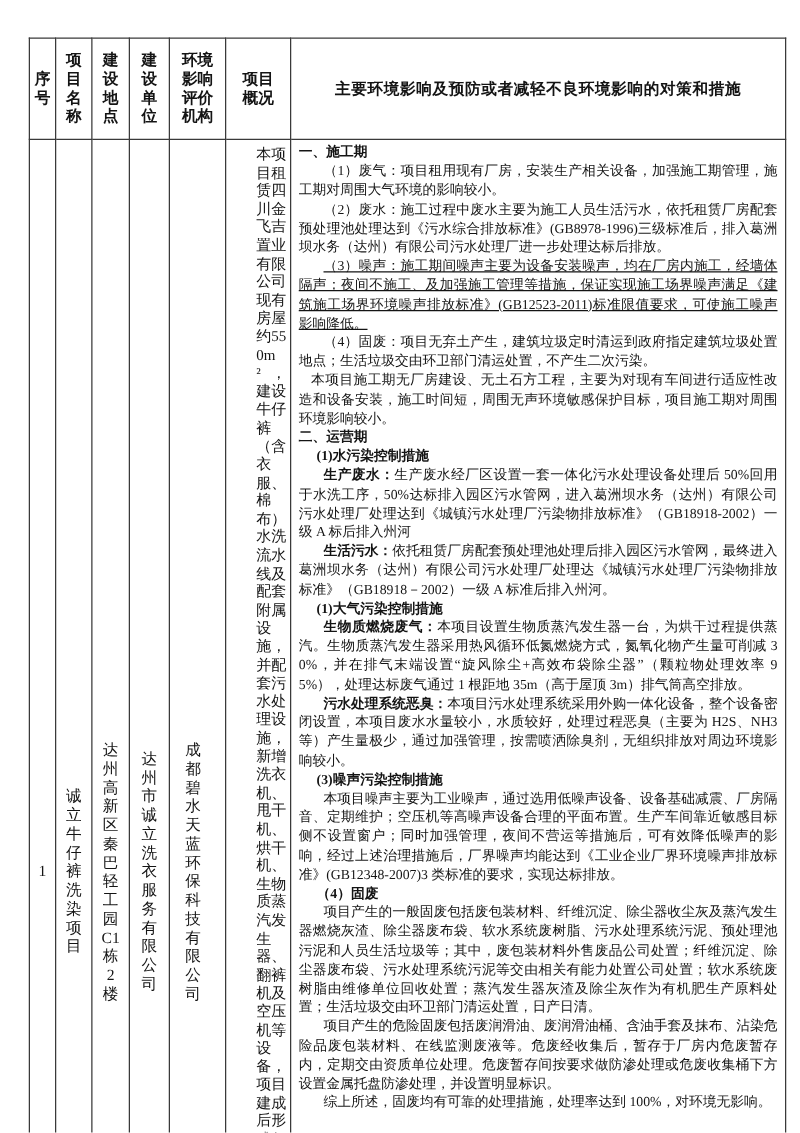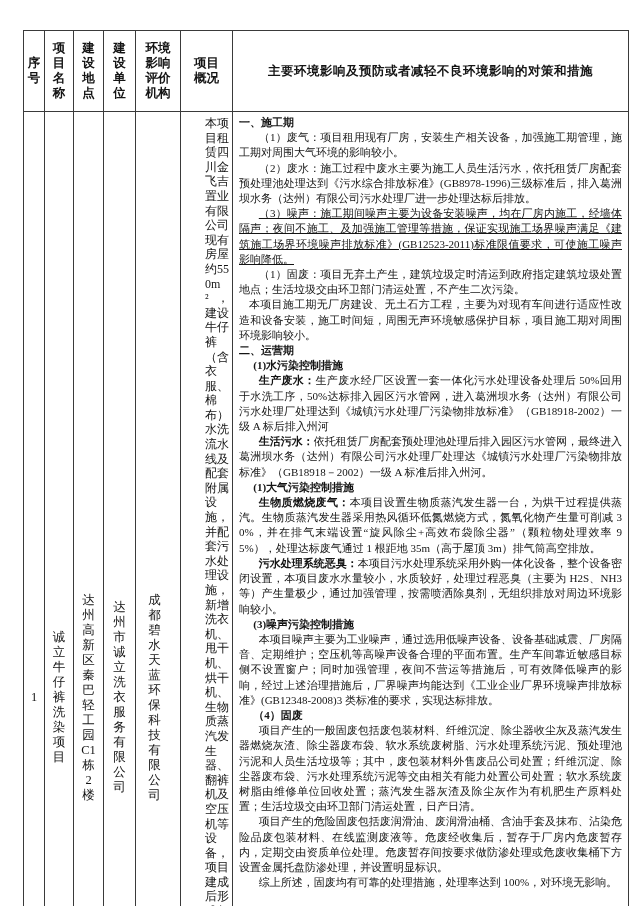--- a/index.html
+++ b/index.html
@@ -120,31 +120,31 @@
       </td>
       <td class="overview-cell">
         <div class="overview-text">本项目租赁四川金飞吉置业有限公司现有房屋约550m²，建设牛仔裤（含衣服、棉布）水洗流水线及配套附属设施，并配套污水处理设施，新增洗衣机、甩干机、烘干机、生物质蒸汽发生器、翻裤机及空压机等设备，项目建成后形成年水洗150万条牛仔裤（含衣服、棉布）的生产能力。本项目不涉及牛仔裤（含衣服、棉布）的染整。</div>
       </td>
       <td class="measures-cell">
         <div class="measures-body">
             <p style="text-indent: 0em;"><span class="b">一、施工期</span></p>
             <p style="text-indent: 1.8em;"><span>（1）废气：项目租用现有厂房，安装生产相关设备，加强施工期管理，施工期对周围大气环境的影响较小。</span></p>
             <p style="text-indent: 1.8em;"><span>（2）废水：施工过程中废水主要为施工人员生活污水，依托租赁厂房配套预处理池处理达到《污水综合排放标准》(GB8978-1996)三级标准后，排入葛洲坝水务（达州）有限公司污水处理厂进一步处理达标后排放。</span></p>
             <p style="text-indent: 1.8em; text-decoration: underline;"><span>（3）噪声：施工期间噪声主要为设备安装噪声，均在厂房内施工，经墙体隔声；夜间不施工、及加强施工管理等措施，保证实现施工场界噪声满足《建筑施工场界环境噪声排放标准》(GB12523-2011)标准限值要求，可使施工噪声影响降低。</span></p>
-            <p style="text-indent: 1.8em;"><span>（1）固废：项目无弃土产生，建筑垃圾定时清运到政府指定建筑垃圾处置地点；生活垃圾交由环卫部门清运处置，不产生二次污染。</span></p>
+            <p style="text-indent: 1.8em;"><span>（4）固废：项目无弃土产生，建筑垃圾定时清运到政府指定建筑垃圾处置地点；生活垃圾交由环卫部门清运处置，不产生二次污染。</span></p>
             <p style="text-indent: 0.9em;"><span>本项目施工期无厂房建设、无土石方工程，主要为对现有车间进行适应性改造和设备安装，施工时间短，周围无声环境敏感保护目标，项目施工期对周围环境影响较小。</span></p>
             <p style="text-indent: 0em;"><span class="b">二、运营期</span></p>
             <p style="text-indent: 1.3em;"><span class="b">(1)水污染控制措施</span></p>
             <p style="text-indent: 1.8em;"><span class="b">生产废水：</span><span>生产废水经厂区设置一套一体化污水处理设备处理后 50%回用于水洗工序，50%达标排入园区污水管网，进入葛洲坝水务（达州）有限公司污水处理厂处理达到《城镇污水处理厂污染物排放标准》（GB18918-2002）一级 A 标后排入州河</span></p>
             <p style="text-indent: 1.8em;"><span class="b">生活污水：</span><span>依托租赁厂房配套预处理池处理后排入园区污水管网，最终进入葛洲坝水务（达州）有限公司污水处理厂处理达《城镇污水处理厂污染物排放标准》（GB18918－2002）一级 A 标准后排入州河。</span></p>
             <p style="text-indent: 1.3em;"><span class="b">(1)大气污染控制措施</span></p>
             <p style="text-indent: 1.8em;"><span class="b">生物质燃烧废气：</span><span>本项目设置生物质蒸汽发生器一台，为烘干过程提供蒸汽。生物质蒸汽发生器采用热风循环低氮燃烧方式，氮氧化物产生量可削减 30%，并在排气末端设置“旋风除尘+高效布袋除尘器”（颗粒物处理效率 95%），处理达标废气通过 1 根距地 35m（高于屋顶 3m）排气筒高空排放。</span></p>
             <p style="text-indent: 1.8em;"><span class="b">污水处理系统恶臭：</span><span>本项目污水处理系统采用外购一体化设备，整个设备密闭设置，本项目废水水量较小，水质较好，处理过程恶臭（主要为 H2S、NH3 等）产生量极少，通过加强管理，按需喷洒除臭剂，无组织排放对周边环境影响较小。</span></p>
             <p style="text-indent: 1.3em;"><span class="b">(3)噪声污染控制措施</span></p>
-            <p style="text-indent: 1.8em;"><span>本项目噪声主要为工业噪声，通过选用低噪声设备、设备基础减震、厂房隔音、定期维护；空压机等高噪声设备合理的平面布置。生产车间靠近敏感目标侧不设置窗户；同时加强管理，夜间不营运等措施后，可有效降低噪声的影响，经过上述治理措施后，厂界噪声均能达到《工业企业厂界环境噪声排放标准》(GB12348-2008)3 类标准的要求，实现达标排放。</span></p>
+            <p style="text-indent: 1.8em;"><span>本项目噪声主要为工业噪声，通过选用低噪声设备、设备基础减震、厂房隔音、定期维护；空压机等高噪声设备合理的平面布置。生产车间靠近敏感目标侧不设置窗户；同时加强管理，夜间不营运等措施后，可有效降低噪声的影响，经过上述治理措施后，厂界噪声均能达到《工业企业厂界环境噪声排放标准》(GB12348-2007)3 类标准的要求，实现达标排放。</span></p>
             <p style="text-indent: 1.3em;"><span class="b">（4）固废</span></p>
             <p style="text-indent: 1.8em;"><span>项目产生的一般固废包括废包装材料、纤维沉淀、除尘器收尘灰及蒸汽发生器燃烧灰渣、除尘器废布袋、软水系统废树脂、污水处理系统污泥、预处理池污泥和人员生活垃圾等；其中，废包装材料外售废品公司处置；纤维沉淀、除尘器废布袋、污水处理系统污泥等交由相关有能力处置公司处置；软水系统废树脂由维修单位回收处置；蒸汽发生器灰渣及除尘灰作为有机肥生产原料处置；生活垃圾交由环卫部门清运处置，日产日清。</span></p>
             <p style="text-indent: 1.8em;"><span>项目产生的危险固废包括废润滑油、废润滑油桶、含油手套及抹布、沾染危险品废包装材料、在线监测废液等。危废经收集后，暂存于厂房内危废暂存内，定期交由资质单位处理。危废暂存间按要求做防渗处理或危废收集桶下方设置金属托盘防渗处理，并设置明显标识。</span></p>
             <p style="text-indent: 1.8em;"><span>综上所述，固废均有可靠的处理措施，处理率达到 100%，对环境无影响。</span></p>
           </div>
       </td>
     </tr>
   </tbody>
 </table>
 

